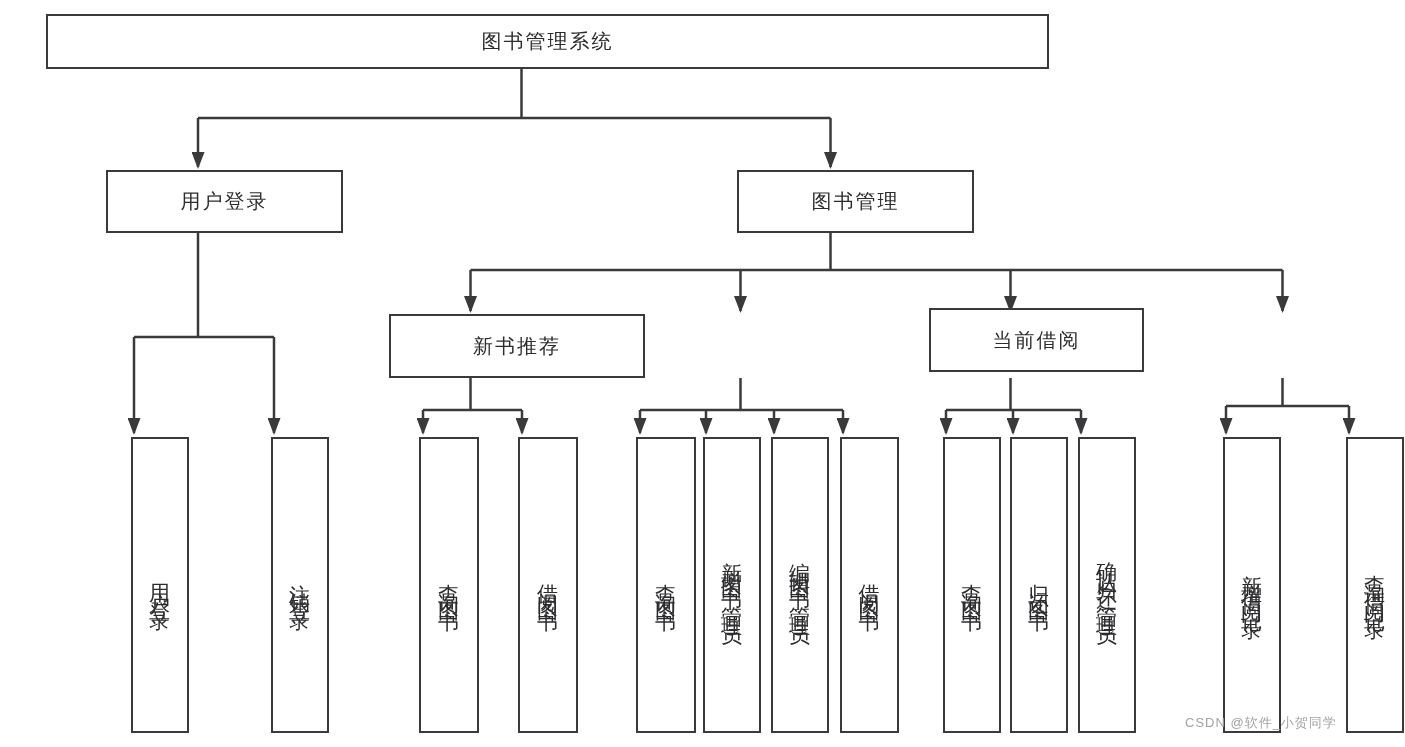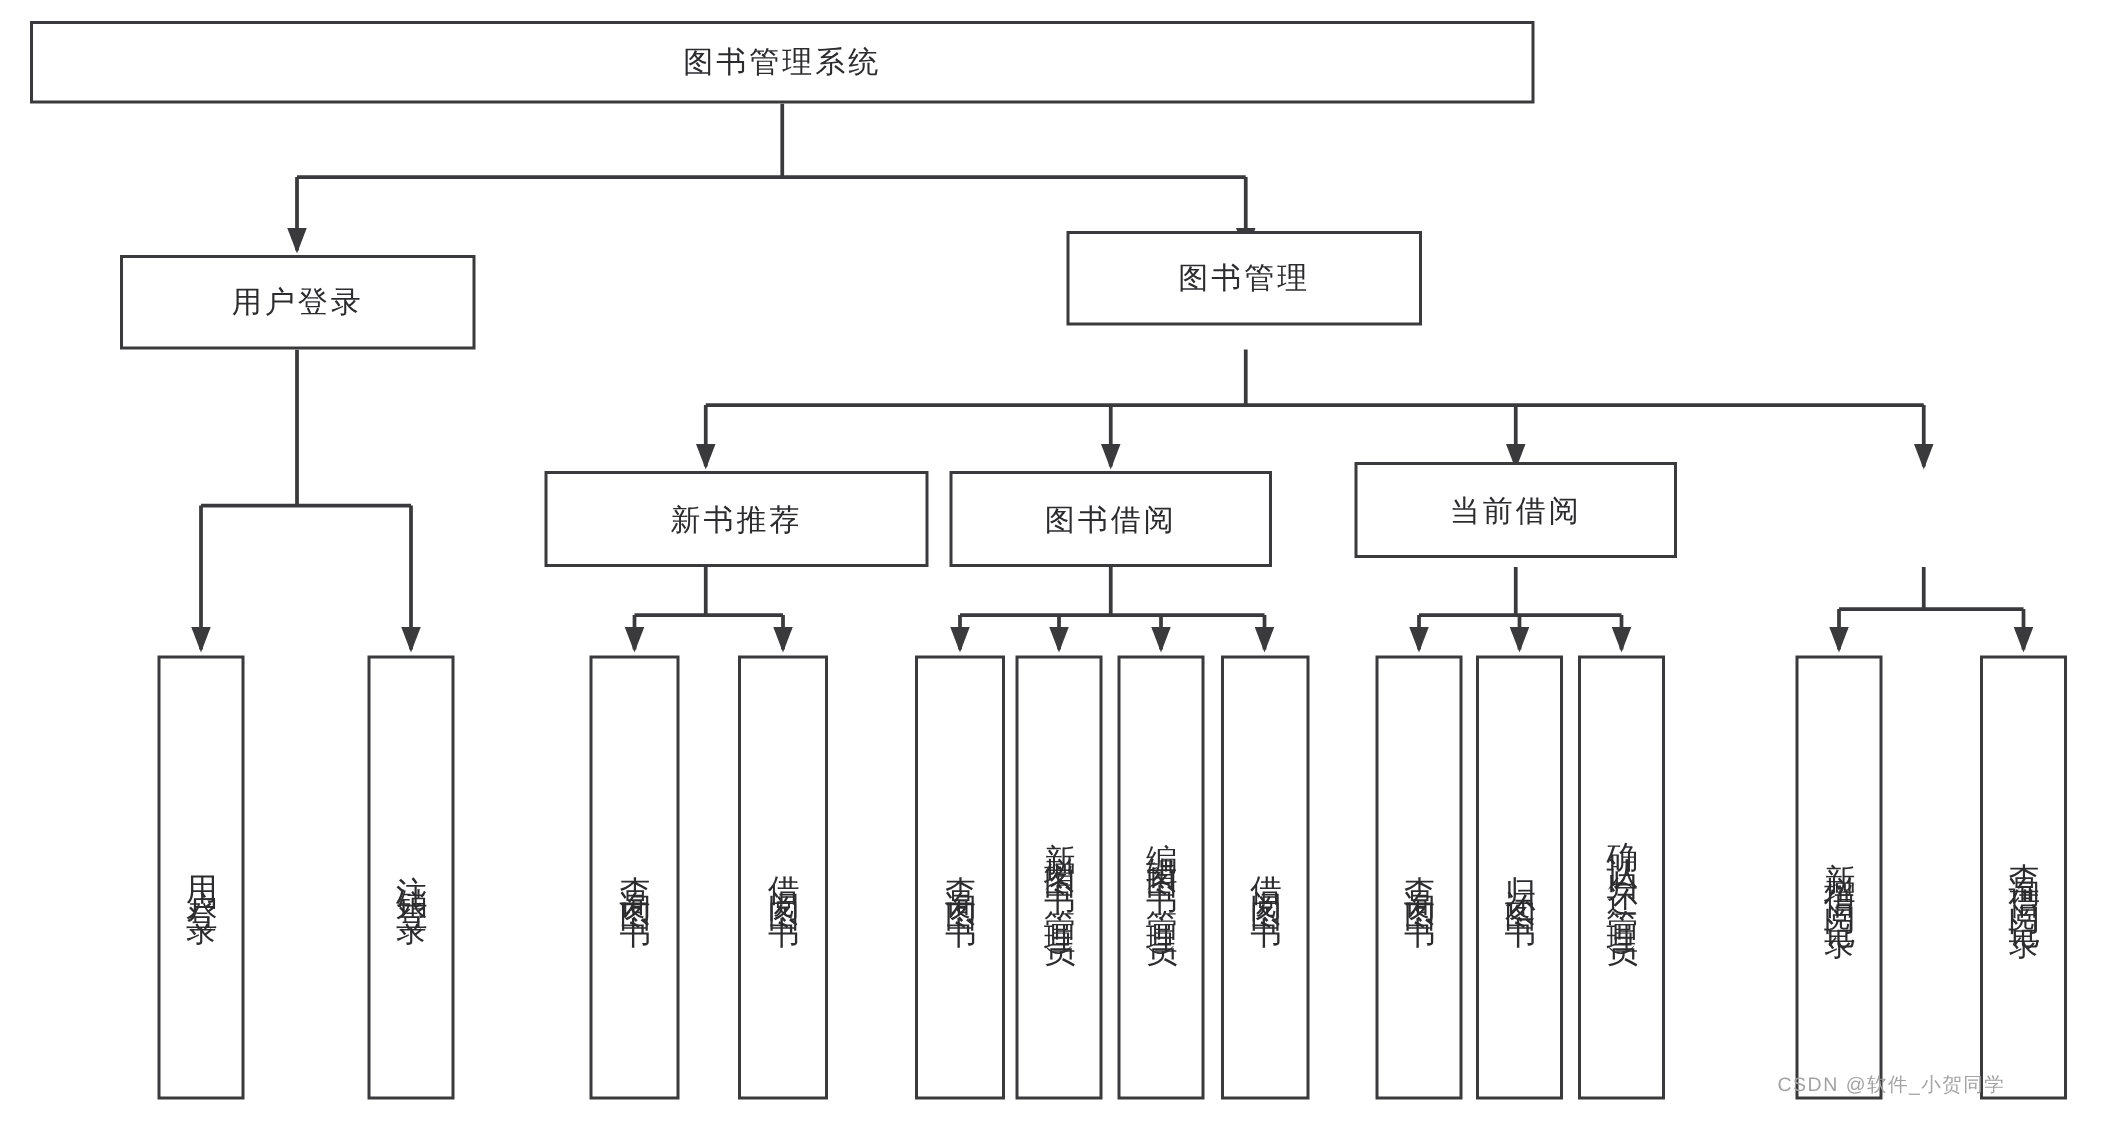--- a/index.html
+++ b/index.html
@@ -34,20 +34,21 @@
     border:2px solid var(--line);
     background:var(--box-bg);
     display:flex;
     align-items:center;
     justify-content:center;
     font-size:20px;
     letter-spacing:2px;
     color:var(--text);
     white-space:nowrap;
     z-index:2;
+    margin-left:26px;
   }
   .leaf{
     writing-mode:vertical-rl;
     text-orientation:mixed;
     font-size:21px;
     letter-spacing:9px;
     line-height:1;
     white-space:normal;
   }
   .watermark{
@@ -109,24 +110,23 @@
 
     <path d="M1282.5 378 V406"></path>
     <path d="M1226 406 H1349"></path>
     <path d="M1226 406 V433" marker-end="url(#arrow)"></path>
     <path d="M1349 406 V433" marker-end="url(#arrow)"></path>
   </svg>
 
   <div class="node" style="left:20px;top:14px;width:1003px;height:55px">图书管理系统</div>
 
   <div class="node" style="left:80px;top:170px;width:237px;height:63px">用户登录</div>
-  <div class="node" style="left:711px;top:154px;width:237px;height:63px">图书管理</div>
+  <div class="node" style="left:711px;top:170px;width:237px;height:63px">图书管理</div>
 
   <div class="node" style="left:363px;top:314px;width:256px;height:64px">新书推荐</div>
-  <div class="node" style="left:633px;top:314px;width:215px;height:64px">图书借阅</div>
   <div class="node" style="left:903px;top:308px;width:215px;height:64px">当前借阅</div>
 
   <div class="node leaf" style="left:105px;top:437px;width:58px;height:296px">用户登录</div>
   <div class="node leaf" style="left:245px;top:437px;width:58px;height:296px">注销登录</div>
 
   <div class="node leaf" style="left:393px;top:437px;width:60px;height:296px">查询图书</div>
   <div class="node leaf" style="left:492px;top:437px;width:60px;height:296px">借阅图书</div>
 
   <div class="node leaf" style="left:610px;top:437px;width:60px;height:296px">查询图书</div>
   <div class="node leaf" style="left:677px;top:437px;width:58px;height:296px">新增图书（管理员）</div>

